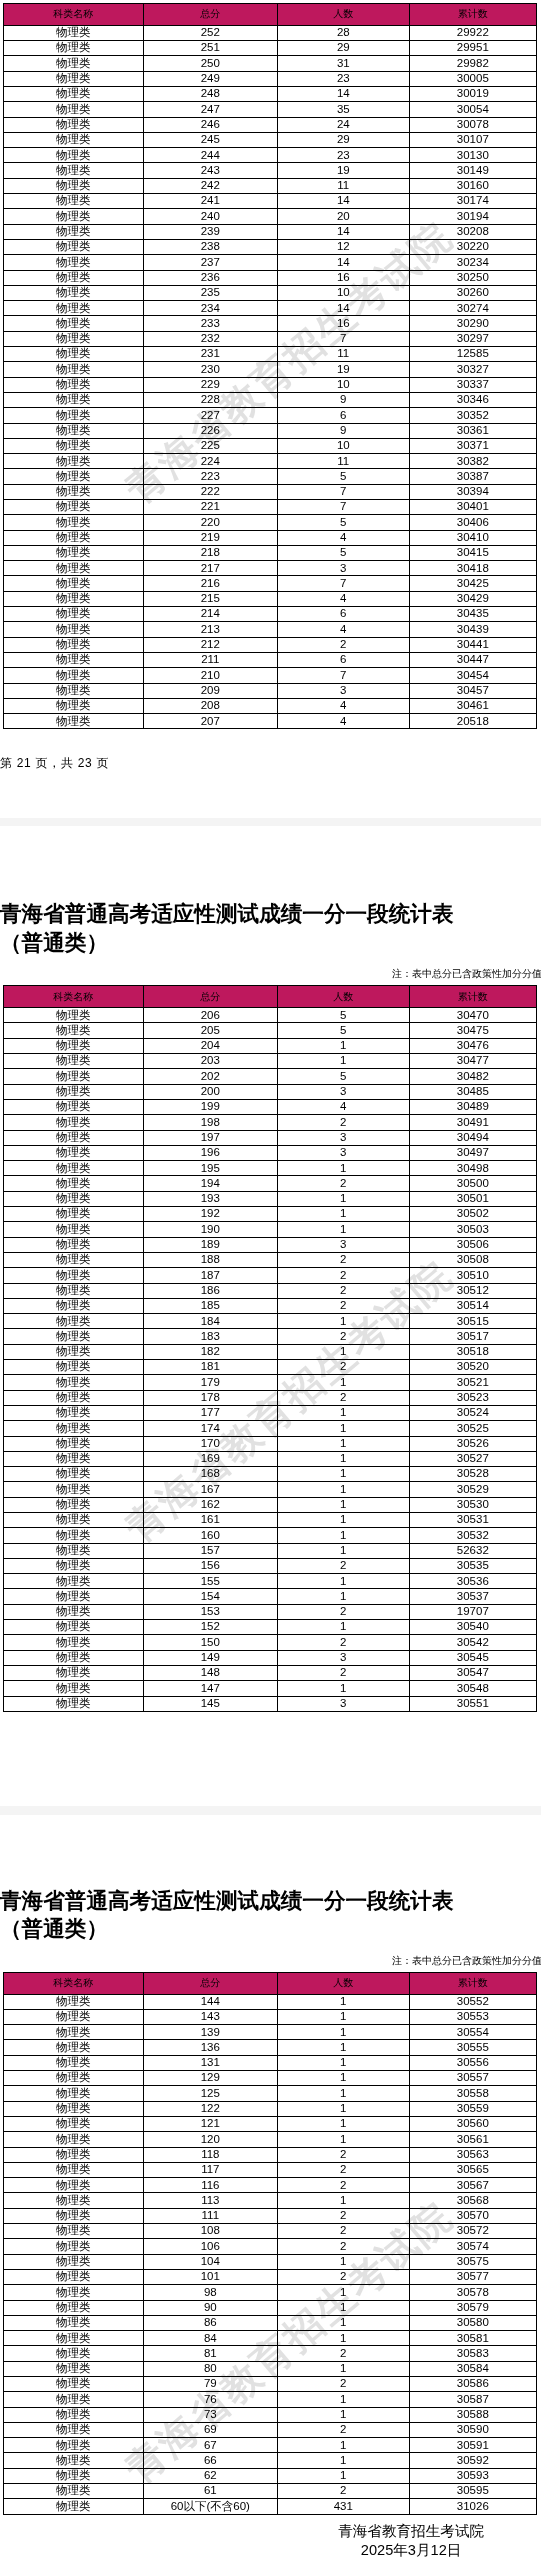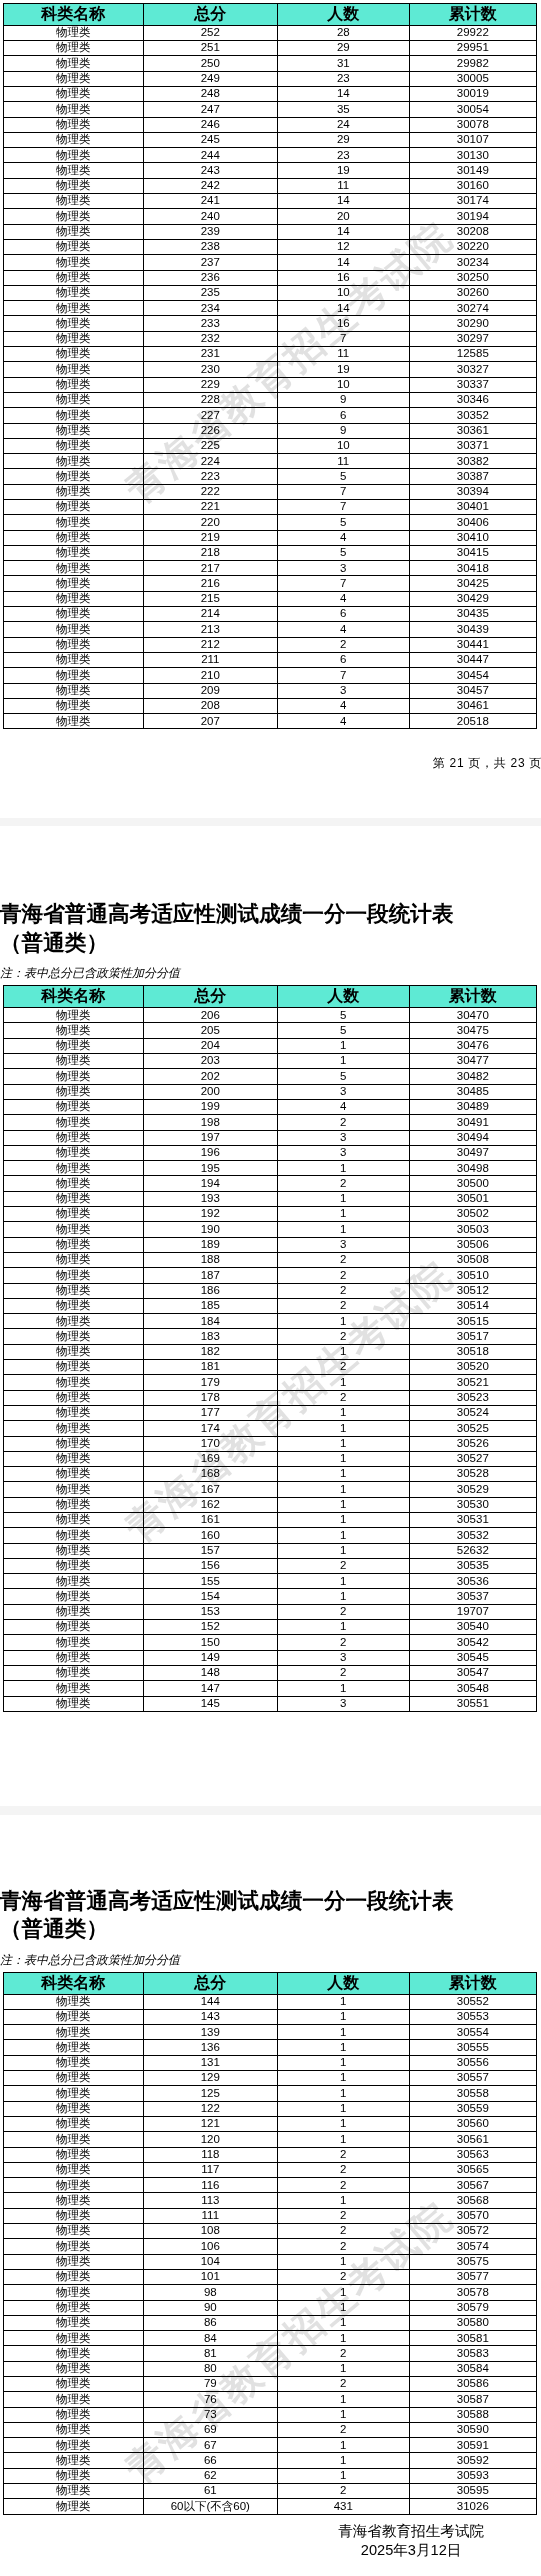--- a/index.html
+++ b/index.html
@@ -29,51 +29,51 @@
 
   
   .doc-title{
     position:relative;z-index:1;margin:0;
     font-size:21.6px;line-height:28.5px;font-weight:bold;
   }
   #p22 .title-first{margin-top:74px;}
   #p23 .title-first{margin-top:72px;}
   .note{
     position:relative;z-index:1;
-    margin-top:9px;text-align:left;
-    font-size:12px;line-height:15.3px;font-style:italic;
+    margin-top:9px;text-align:right;
+    font-size:10px;line-height:15.3px;
   }
 
   
   table.score-table{
     position:relative;z-index:1;
     border-collapse:collapse;table-layout:fixed;
     width:533px;margin:3.5px 0 0 2.8px;
   }
   #p21 table.score-table{margin-top:2.8px;}
   .score-table th,.score-table td{
     border:1.4px solid #000;text-align:center;vertical-align:middle;
     padding:0;overflow:hidden;
   }
   .score-table th{
-    background:#5eead4;height:21px;
-    font-size:16px;font-weight:bold;
+    background:#be185d;height:21px;
+    font-size:10px;font-weight:normal;
   }
   .score-table td{
     height:14.3px;font-size:11.5px;line-height:1;
   }
   .col-cat{width:140px;}
   .col-score{width:134px;}
   .col-count{width:132px;}
   .col-cum{width:127px;}
 
   
   .page-num{
     position:relative;z-index:1;
-    margin-top:26.4px;text-align:right;
+    margin-top:26.4px;text-align:left;
     font-size:12px;line-height:14px;letter-spacing:0.7px;
   }
   .sig-block{
     position:relative;z-index:1;
     width:209px;margin:7px 26.4px 0 auto;
     text-align:center;font-size:14.6px;line-height:19.5px;
   }
 </style>
 </head>
 <body>

